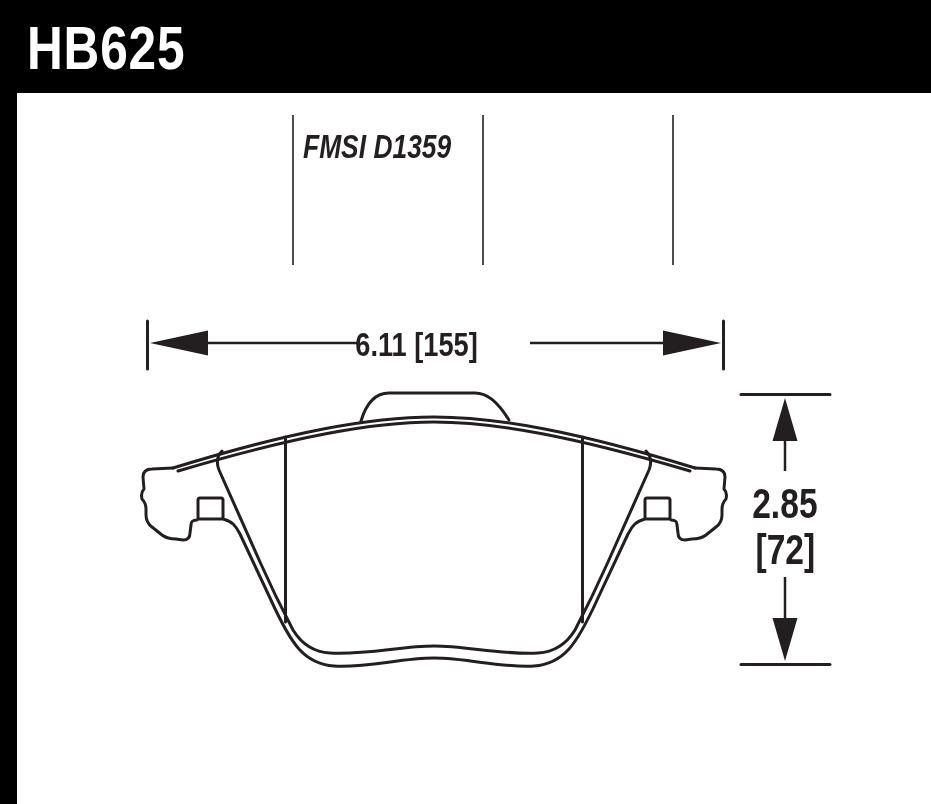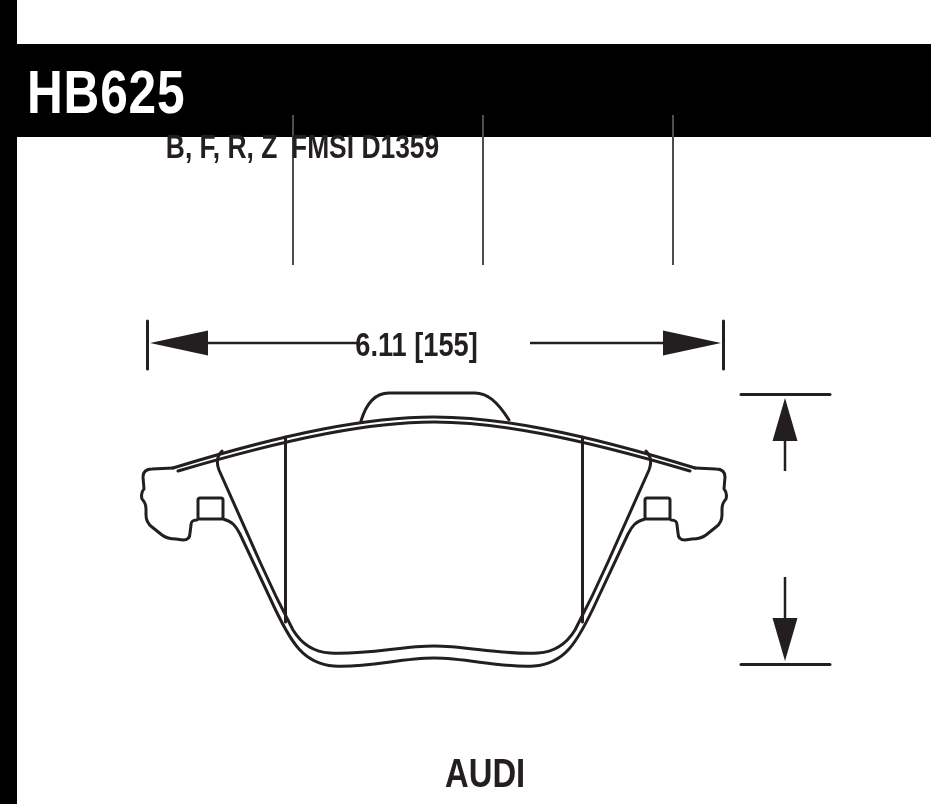--- a/index.html
+++ b/index.html
@@ -3,37 +3,37 @@
 <meta charset="utf-8">
 <style>
   html,body{margin:0;padding:0;background:#ffffff;}
   #page{
     position:relative;width:931px;height:804px;background:#ffffff;overflow:hidden;
     font-family:"Liberation Sans",sans-serif;color:#231f20;
   }
   
   #header-bar{
     position:absolute;left:0;top:0;width:931px;height:93px;background:#000000;
-    display:flex;align-items:center;margin-top:44px;
+    display:flex;align-items:center;
   }
   #left-strip{position:absolute;left:0;top:0;width:17px;height:804px;background:#000000;}
   
   .cond{display:inline-block;transform:scaleX(0.80);font-weight:bold;white-space:nowrap;}
   .cond.left{transform-origin:left center;}
   .cond.right{transform-origin:right center;}
   .cond.center{transform-origin:center center;}
   #part-number{
     color:#ffffff;font-size:62px;letter-spacing:1px;margin-left:27px;padding-top:2px;
   }
   
   .divider{position:absolute;top:115px;height:150px;width:2px;background:#4d4d4d;}
   #div-1{left:292px;} #div-2{left:482px;} #div-3{left:672px;}
   .spec-text{position:absolute;top:128px;font-size:33px;line-height:38px;}
   #spec-compounds{left:0;width:277px;text-align:right;}
-  #spec-fmsi{left:291px;}
+  #spec-fmsi{left:303px;font-style:italic;}
   #spec-thickness{left:679px;}
   
   #dim-width-label{
     position:absolute;left:340px;top:325px;width:206px;font-size:34px;
   }
   #dim-height-label{
     position:absolute;left:728px;top:481px;width:114px;text-align:center;
     font-size:42px;line-height:46px;
   }
   #vehicle-label{
@@ -52,23 +52,20 @@
   <div id="left-strip"></div>
 
   <div id="header-bar">
     <span id="part-number" class="cond left">HB625</span>
   </div>
 
   <div class="divider" id="div-1"></div>
   <div class="divider" id="div-2"></div>
   <div class="divider" id="div-3"></div>
 
-  <div class="spec-text" id="spec-compounds">
-    <span class="cond right">B, F, R, Z</span>
-  </div>
   <div class="spec-text" id="spec-fmsi">
     <span class="cond left">FMSI D1359</span>
   </div>
 
   <svg width="931" height="804" viewBox="0 0 931 804">
 
     <g>
       <line class="ink" x1="147.5" y1="321" x2="147.5" y2="369"></line>
       <line class="ink" x1="723.5" y1="321" x2="723.5" y2="369"></line>
       <polygon class="solid" points="150,343 208,330.5 208,355.5"></polygon>
@@ -106,18 +103,19 @@
 
       <line class="ink" x1="285.5" y1="437" x2="285.5" y2="622"></line>
       <line class="ink" x1="582.5" y1="437" x2="582.5" y2="622"></line>
     </g>
   </svg>
 
   <div id="dim-width-label">
     <span class="cond center">6.11 [155]</span>
   </div>
 
+  <div id="dim-height-label">
+    <div><span class="cond center">2.85</span></div>
+    <div><span class="cond center">[72]</span></div>
+  </div>
 
-  <div id="vehicle-label">
-    <span class="cond center">AUDI</span>
-  </div>
 
 </div>
 
 </body></html>

